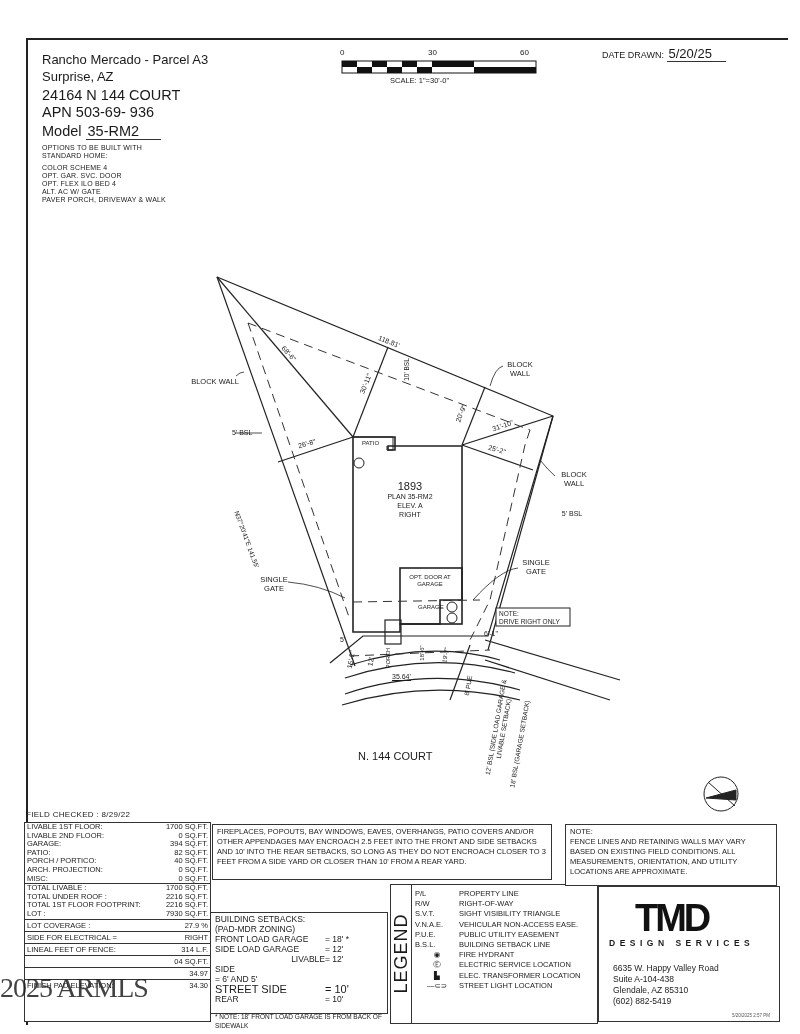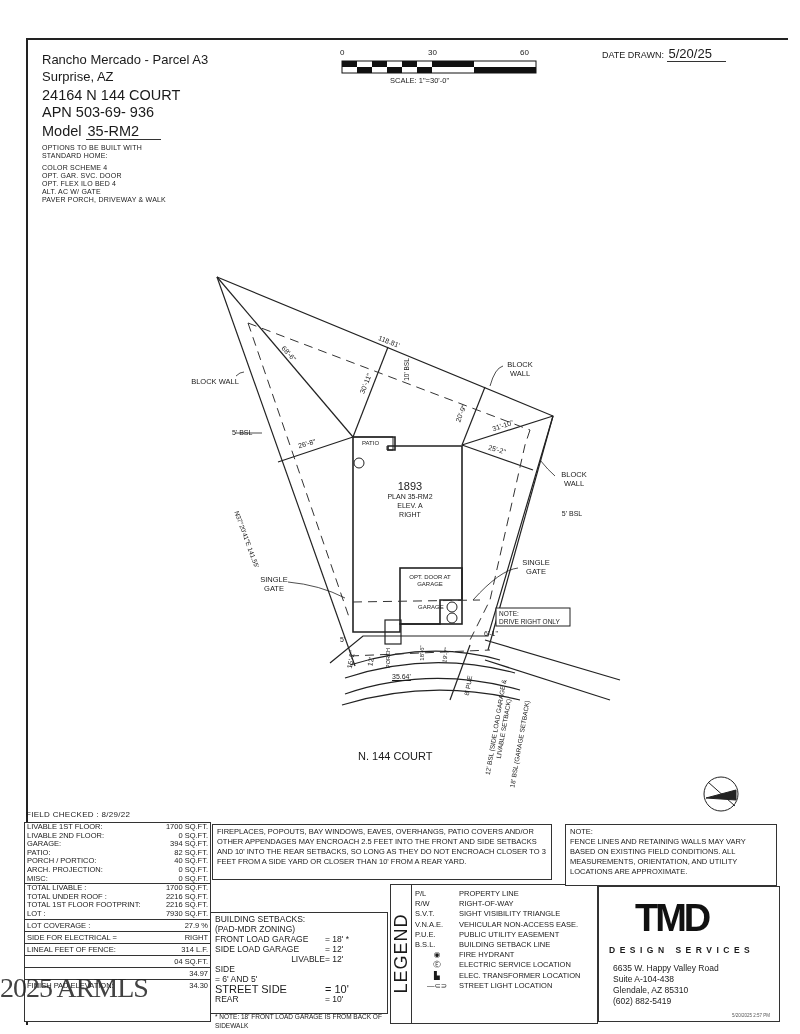--- a/index.html
+++ b/index.html
@@ -337,21 +337,21 @@
   </div>
 </div>
 
 <div class="box" style="left:565px; top:824px; width:212px; height:62px; padding:2px 4px; box-sizing:border-box;">
   <div style="font-size:7.5px; line-height:10px;">NOTE:</div>
   <div style="font-size:7.5px; line-height:10px; text-transform:uppercase;">FENCE LINES AND RETAINING WALLS MAY VARY BASED ON EXISTING FIELD CONDITIONS.  ALL MEASUREMENTS, ORIENTATION, AND UTILITY LOCATIONS ARE APPROXIMATE.</div>
 </div>
 
 <div class="box" style="left:598px; top:886px; width:180px; height:134px;">
   <div class="abs" style="left:36px; top:10px; font-size:38px; font-weight:bold; letter-spacing:-3px; color:#111;">TMD</div>
-  <div class="abs" style="left:10px; top:58px; font-size:8.5px; letter-spacing:4.5px; font-weight:bold;">DESIGN SERVICES</div>
+  <div class="abs" style="left:10px; top:51px; font-size:8.5px; letter-spacing:4.5px; font-weight:bold;">DESIGN SERVICES</div>
   <div class="abs" style="left:14px; top:76px; font-size:8.5px; line-height:11px;">
     <div>6635 W. Happy Valley Road</div>
     <div>Suite A-104-438</div>
     <div>Glendale, AZ 85310</div>
     <div>(602) 882-5419</div>
   </div>
 </div>
 <div class="abs" style="left:732px; top:1013px; font-size:4.5px; color:#555;">5/20/2025 2:57 PM</div>
 
 </body></html>

